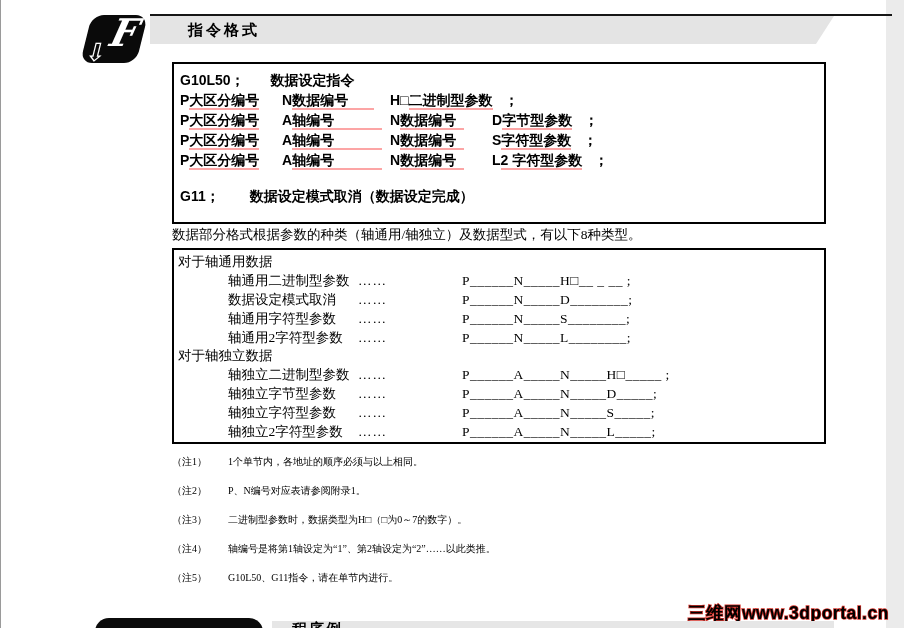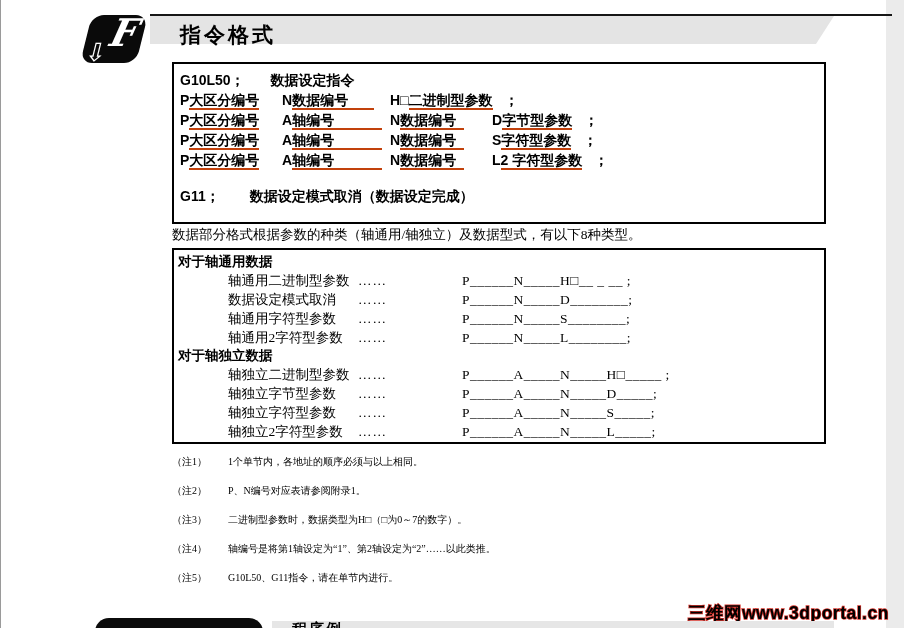--- a/index.html
+++ b/index.html
@@ -14,21 +14,21 @@
   .left-edge-line{left:0;top:0;width:1px;height:628px;background:#9a9a9a;}
   .right-strip{left:886px;top:0;width:18px;height:628px;background:#ebebeb;}
 
   
   .header-line{left:150px;top:14px;width:742px;height:2px;background:#161616;}
   .header-bar{
     left:150px;top:16px;width:684px;height:28px;background:#e4e4e4;
     clip-path:polygon(0 0,100% 0,calc(100% - 18px) 100%,0 100%);
   }
   .header-title{
-    left:180px;top:21px;font-size:21px;font-weight:700;letter-spacing:3px;
+    left:188px;top:21px;font-size:15px;font-weight:700;letter-spacing:3px;
   }
   .logo{
     left:86px;top:15px;width:56px;height:48px;background:#0a0a0a;
     border-radius:12px;transform:skewX(-14deg);
   }
   .logo-f{
     position:absolute;right:5px;top:-1px;color:#fff;
     font-family:"DejaVu Serif",serif;font-style:italic;font-weight:700;
     font-size:38px;line-height:1;
   }
@@ -44,39 +44,39 @@
     font-weight:700;font-size:14px;line-height:20px;
   }
   .cmd-title,.cmd-g11{height:20px;white-space:nowrap;}
   .cmd-title .desc{margin-left:26px;}
   .cmd-g11{margin-top:16px;}
   .cmd-g11 .desc{margin-left:30px;}
   .cmd-row{display:flex;height:20px;white-space:nowrap;}
   .cmd-row .c1{width:102px;}
   .cmd-row .c2{width:108px;}
   .cmd-row .c3{width:102px;}
-  .u{border-bottom:2px solid #c2410c;padding-bottom:0;}
+  .u{border-bottom:2px solid #fca5a5;padding-bottom:0;}
   .ext26{padding-right:26px;}
   .ext48{padding-right:48px;}
   .ext8{padding-right:8px;}
   .semi{margin-left:12px;}
 
   
   .intro{
     left:172px;top:226px;font-family:"Liberation Serif",serif;
     font-size:13.5px;white-space:nowrap;
   }
 
   
   .fmt-box{
     left:172px;top:248px;width:646px;height:189px;
     border:2px solid #000;padding:3px 0 0 4px;
     font-family:"Liberation Serif",serif;font-size:13.5px;
   }
-  .fmt-heading{height:18px;line-height:18px;white-space:nowrap;font-weight:bold;}
+  .fmt-heading{height:18px;line-height:18px;white-space:nowrap;}
   .fmt-row{display:flex;height:19px;line-height:19px;white-space:nowrap;}
   .fmt-indent{width:50px;}
   .fmt-name{width:130px;}
   .fmt-dots{width:104px;letter-spacing:1px;}
   .fmt-format{letter-spacing:0.5px;}
 
   
   .notes{
     left:172px;top:452px;width:680px;
     font-family:"Liberation Serif",serif;font-size:10px;line-height:19px;

